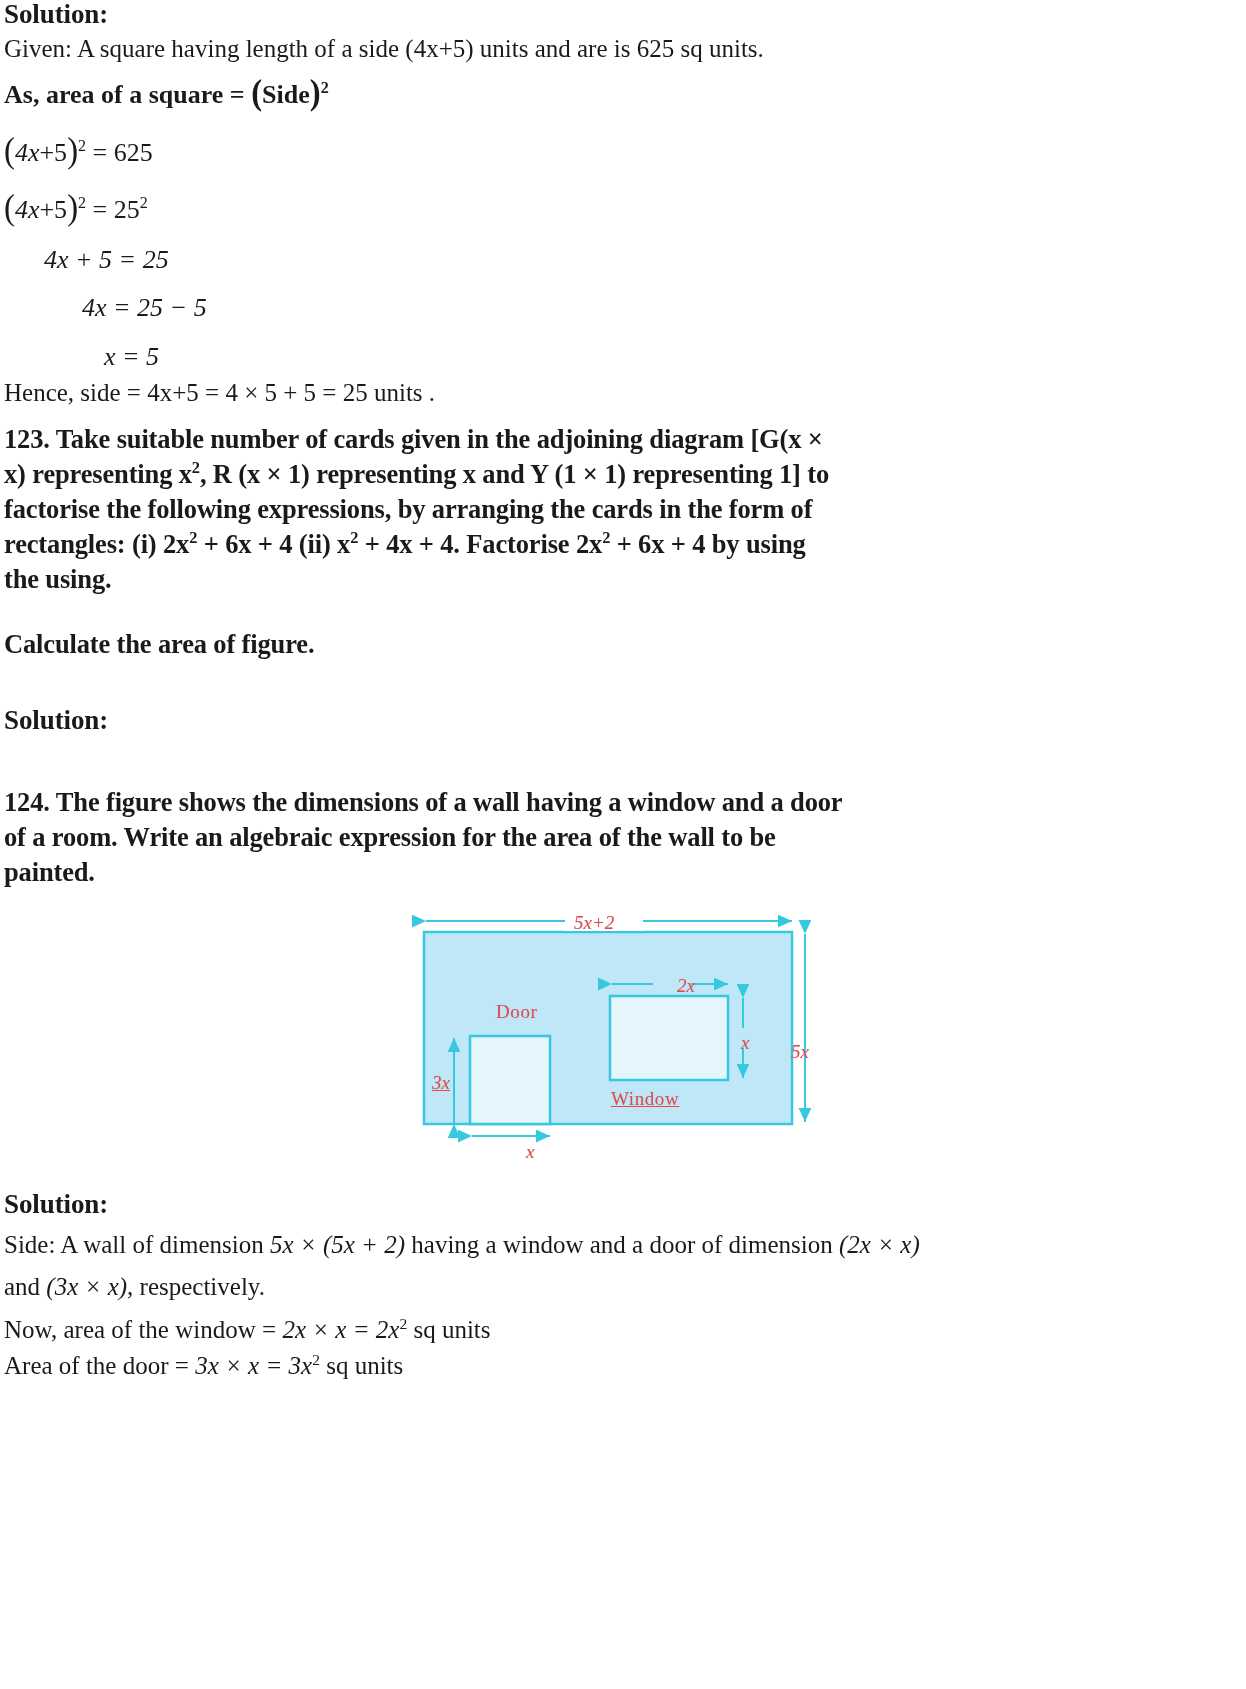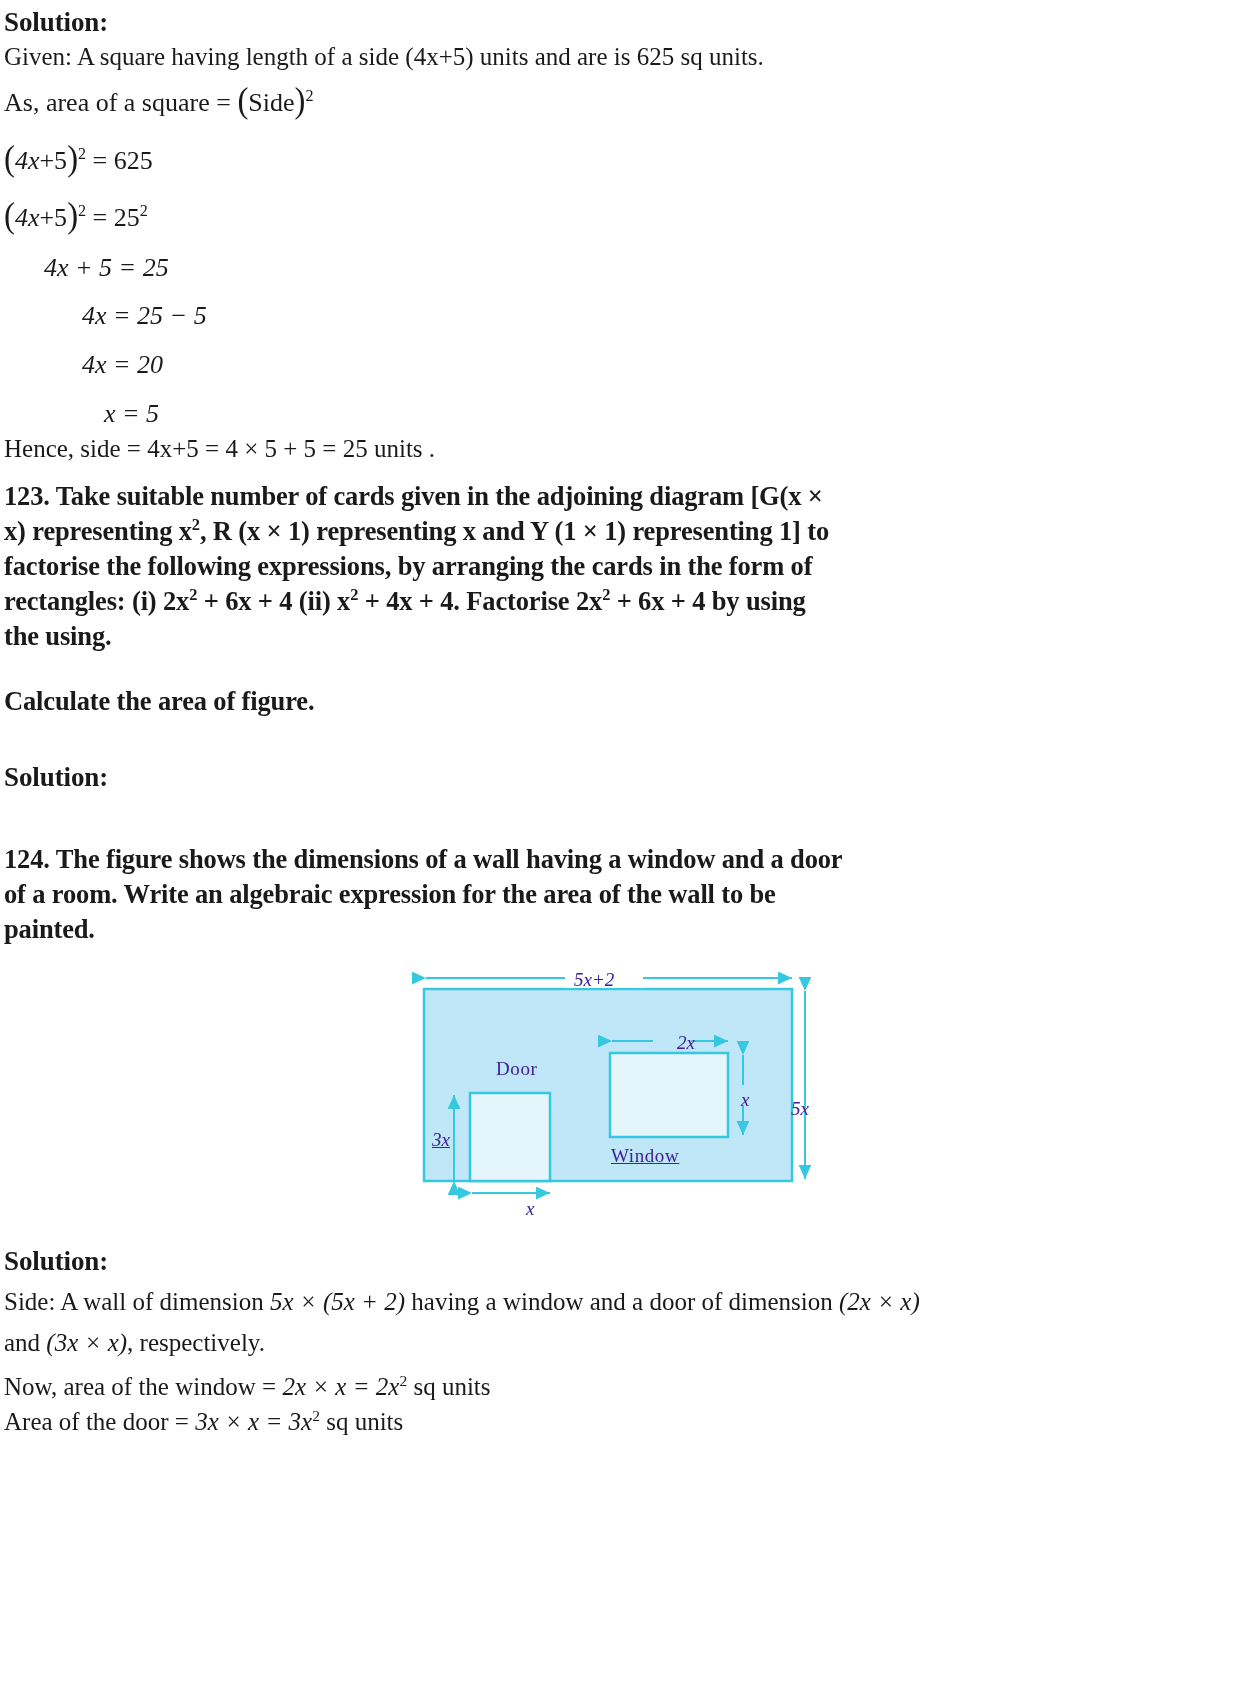--- a/index.html
+++ b/index.html
@@ -18,21 +18,20 @@
   .page {
     position: relative;
     width: 1246px;
     height: 1689px;
     padding: 0;
     box-sizing: border-box;
   }
   .pad {
     padding-left: 4px;
     padding-right: 10px;
-    margin-top: 8px;
   }
 
   
   .heading {
     font-weight: bold;
     font-size: 27px;
     line-height: 1.08;
     margin: 0;
     letter-spacing: -0.1px;
   }
@@ -87,21 +86,21 @@
   }
   .figure {
     position: relative;
     width: 420px;
     height: 258px;
   }
   .fig-svg { display: block; }
   .fig-label {
     position: absolute;
     font-family: "Liberation Serif", "DejaVu Serif", serif;
-    color: #4c1d95;
+    color: #ef4444;
     font-size: 19px;
     white-space: nowrap;
     text-shadow: 0 0 1px rgba(90,210,235,0.55);
   }
   .fig-label.math { font-style: italic; }
   .fig-label.word { font-style: normal; letter-spacing: 0.6px; }
 
   .lbl-top    { left: 164px; top: 6px; }
   .lbl-2x     { left: 267px; top: 69px; }
   .lbl-door   { left: 86px;  top: 95px; }
@@ -114,39 +113,38 @@
 </head>
 <body>
 
 <div class="page">
   <div class="pad">
 
     <div class="heading">Solution:</div>
 
     <div class="body-line" style="margin-top:6px;">Given: A square having length of a side (4x+5) units and are is 625 sq units.</div>
 
-    <div class="mathline" style="margin-top:10px;">
+    <div class="mathline" style="margin-top:10px;font-weight:bold;">
       <span>As, area of a square = </span><span class="paren-big">(</span><span>Side</span><span class="paren-big">)</span><sup>2</sup>
     </div>
 
     <div class="mathline ind0" style="margin-top:20px;">
       <span class="paren-big">(</span><i>4x</i><span>+5</span><span class="paren-big">)</span><sup>2</sup>
       <span>=</span>
       <span>625</span>
     </div>
 
     <div class="mathline ind0" style="margin-top:18px;">
       <span class="paren-big">(</span><i>4x</i><span>+5</span><span class="paren-big">)</span><sup>2</sup>
       <span>=</span>
       <span>25</span><sup>2</sup>
     </div>
 
     <div class="mathline ind1 it" style="margin-top:18px;">4x + 5 = 25</div>
     <div class="mathline ind2 it" style="margin-top:18px;">4x = 25 − 5</div>
-    <div class="mathline ind3 it" style="margin-top:18px;">4x = 20</div>
     <div class="mathline ind4 it" style="margin-top:18px;">x = 5</div>
 
     <div class="body-line" style="margin-top:6px;">Hence, side = 4x+5 = 4 × 5 + 5 = 25 units .</div>
 
     <div class="qtext" style="margin-top:16px;">
       <span>123.</span>
       <span>Take suitable number of cards given in the adjoining diagram [G(x ×</span><br>
       <span>x) representing x</span><sup>2</sup><span>, R (x × 1) representing x and Y (1 × 1) representing 1] to</span><br>
       <span>factorise the following expressions, by arranging the cards in the form of</span><br>
       <span>rectangles: (i) 2x</span><sup>2</sup><span> + 6x + 4 (ii) x</span><sup>2</sup><span> + 4x + 4. Factorise 2x</span><sup>2</sup><span> + 6x + 4 by using</span><br>

